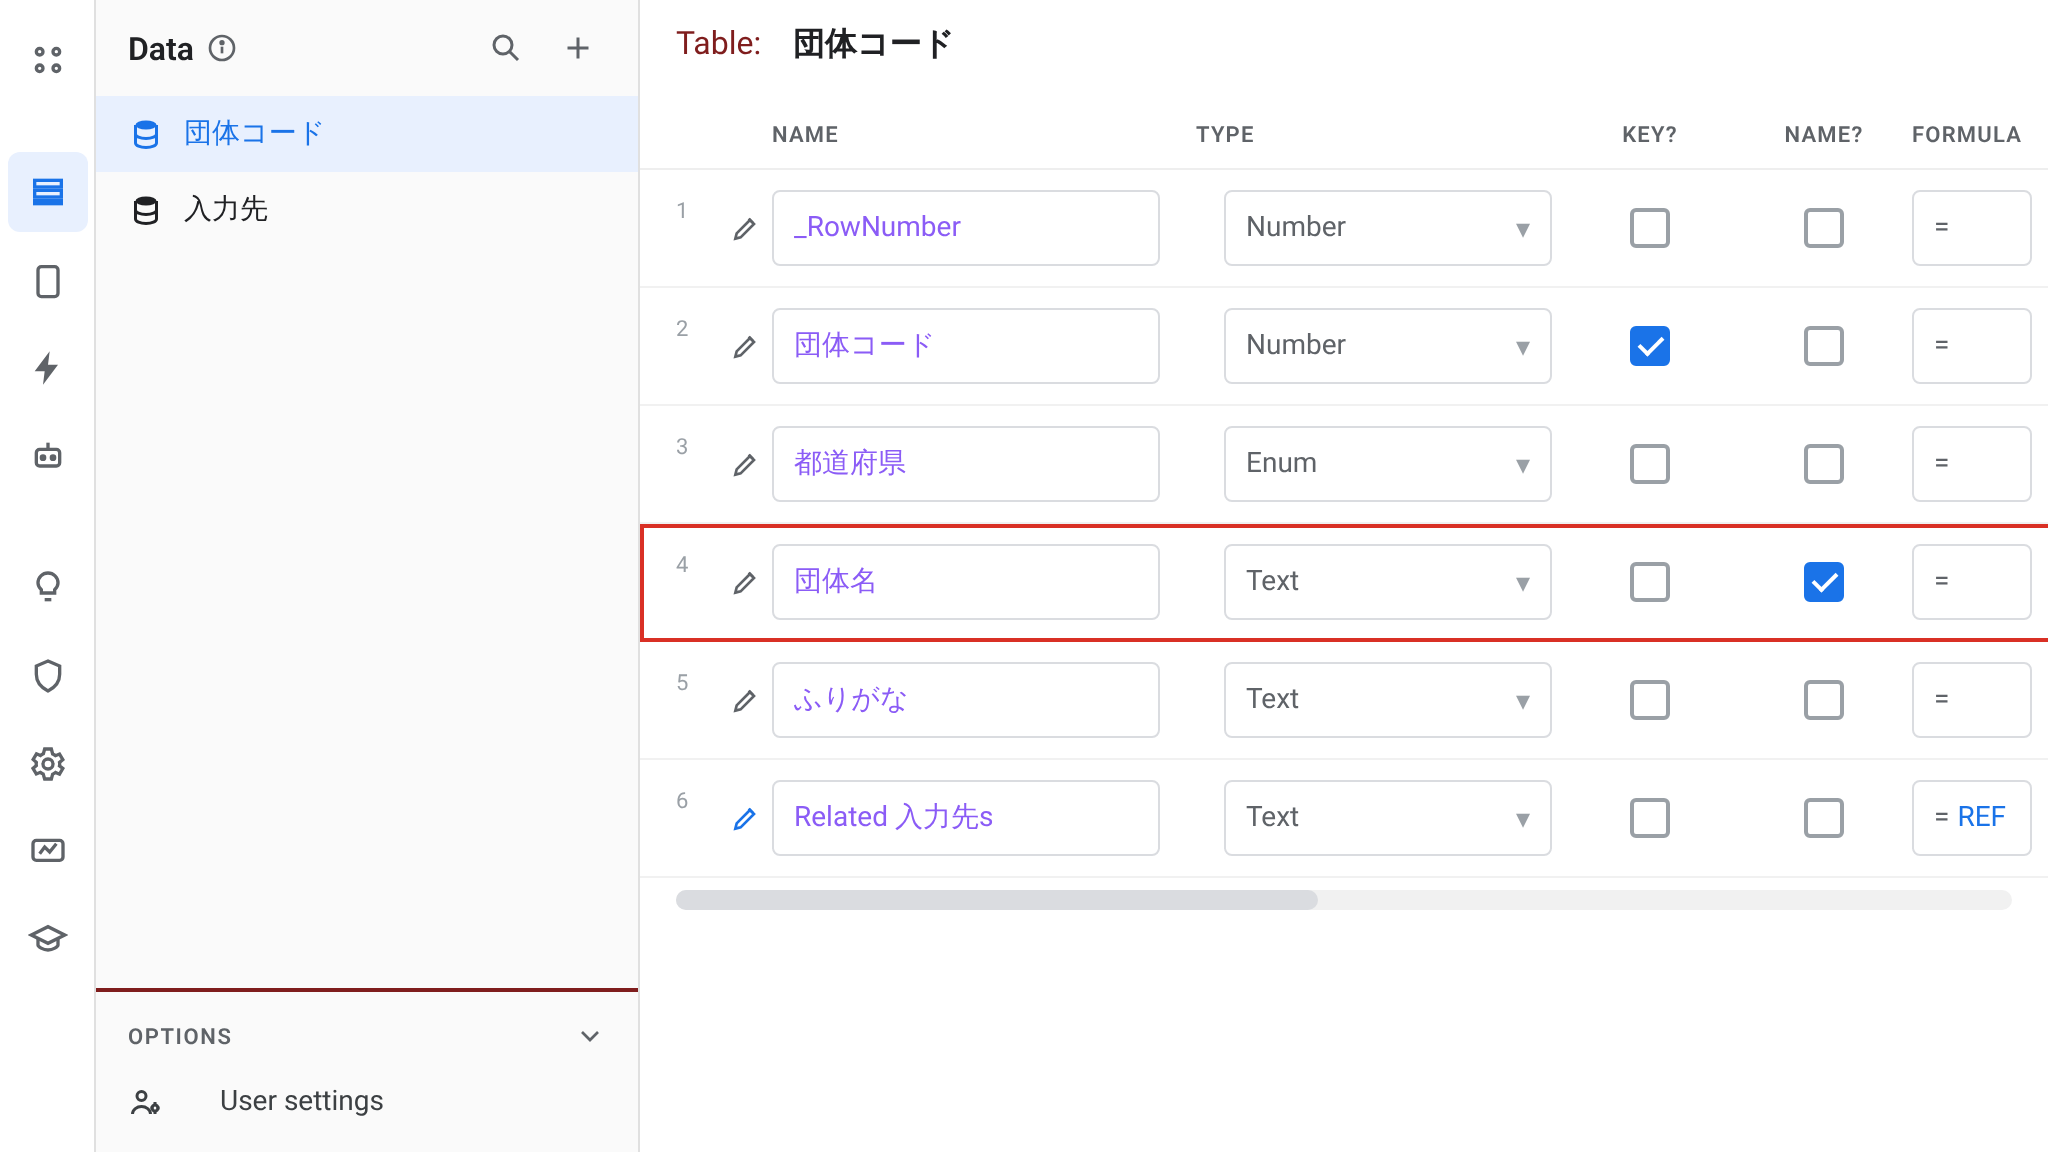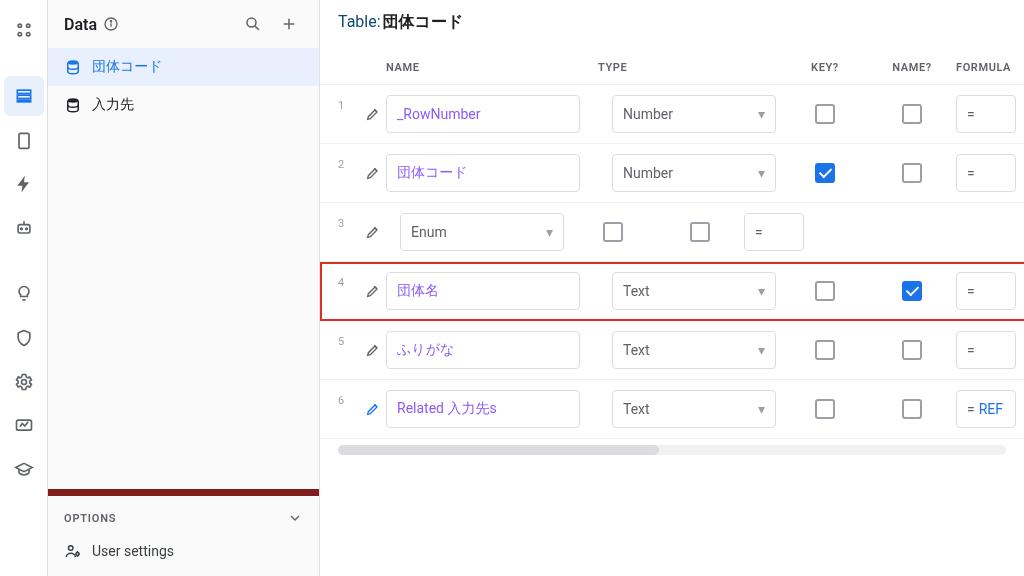--- a/index.html
+++ b/index.html
@@ -16,28 +16,28 @@
   
   
   .sidebar { width: 272px; border-right: 1px solid #e0e0e0; display: flex; flex-direction: column; background: #fafafa; }
   .sidebar-header { display: flex; align-items: center; padding: 10px 16px; gap: 8px; text-align: center; }
   .sidebar-title { font-weight: 600; font-size: 16px; flex: 1; display: flex; align-items: center; gap: 6px; }
   .sidebar-header .icon-btn { width: 28px; height: 28px; display: flex; align-items: center; justify-content: center; cursor: pointer; color: #5f6368; }
   .sidebar-list { flex: 1; overflow: auto; }
   .sidebar-item { display: flex; align-items: center; gap: 10px; padding: 10px 16px; cursor: pointer; font-size: 14px; }
   .sidebar-item.active { background: #e8f0fe; color: #1a73e8; }
   .sidebar-item svg { width: 18px; height: 18px; flex-shrink: 0; }
-  .sidebar-options { border-top: 7px solid #7f1d1d; padding: 14px 16px 10px; }
+  .sidebar-options { border-top: 2px solid #7f1d1d; padding: 14px 16px 10px; }
   .options-header { font-size: 11px; letter-spacing: .8px; color: #5f6368; font-weight: 600; display: flex; align-items: center; justify-content: space-between; cursor: pointer; margin-bottom: 10px; }
-  .options-row { display: flex; align-items: center; gap: 10px; padding: 6px 0; font-size: 14px; color: #3c4043; cursor: pointer; }
+  .options-row { display: flex; align-items: center; gap: 28px; padding: 6px 0; font-size: 14px; color: #3c4043; cursor: pointer; }
   
   
   .main { flex: 1; display: flex; flex-direction: column; overflow: hidden; }
   .main-header { padding: 12px 18px 10px; font-size: 16px; font-weight: 400; }
-  .main-header .tbl-label { color: #0c4a6e; margin-right: 2px; }
+  .main-header .tbl-label { color: #7f1d1d; margin-right: 16px; }
   .main-header .tbl-name { font-weight: 600; }
   .meta-bar { background: #f1f3f4; padding: 10px 18px; font-size: 13px; color: #5f6368; display: flex; gap: 28px; align-items: center; }
   .meta-bar .mv { color: #3c4043; font-weight: 500; margin-left: 4px; }
   
   .table-wrap { flex: 1; overflow-x: auto; overflow-y: auto; padding: 0 0 0 0; }
   .col-table { width: 100%; min-width: 740px; }
   .thead { display: flex; padding: 18px 18px 10px 18px; font-size: 11px; letter-spacing: .6px; color: #5f6368; font-weight: 600; border-bottom: 1px solid #eee; }
   .trow { display: flex; align-items: center; padding: 10px 18px; border-bottom: 1px solid #f1f1f1; gap: 0; min-height: 56px; position: relative; }
   .trow.highlight { outline: 2px solid #d93025; outline-offset: -2px; }
   .c-idx { width: 22px; font-size: 11px; color: #9aa0a6; align-self: flex-start; padding-top: 4px; }
@@ -270,20 +270,23 @@
               </div>
             </div>
             <div class="trow">
     <div class="c-idx">3</div>
     <div class="c-edit ">
       <svg class="pencil" viewBox="0 0 24 24" fill="none" stroke="currentColor" stroke-width="2">
                   <path d="M4 20l4-1 10-10-3-3L5 16z"></path>
                   <path d="M14 5l3 3"></path>
                 </svg>
     </div>
+    <div class="c-name">
+                <div class="field">都道府県</div>
+              </div>
     <div class="c-type">
                 <div class="field select">
                   <span>Enum</span>
                   <span class="caret">▾</span>
                 </div>
               </div>
     <div class="c-key">
                 <div class="chk "></div>
               </div>
     <div class="c-label">

